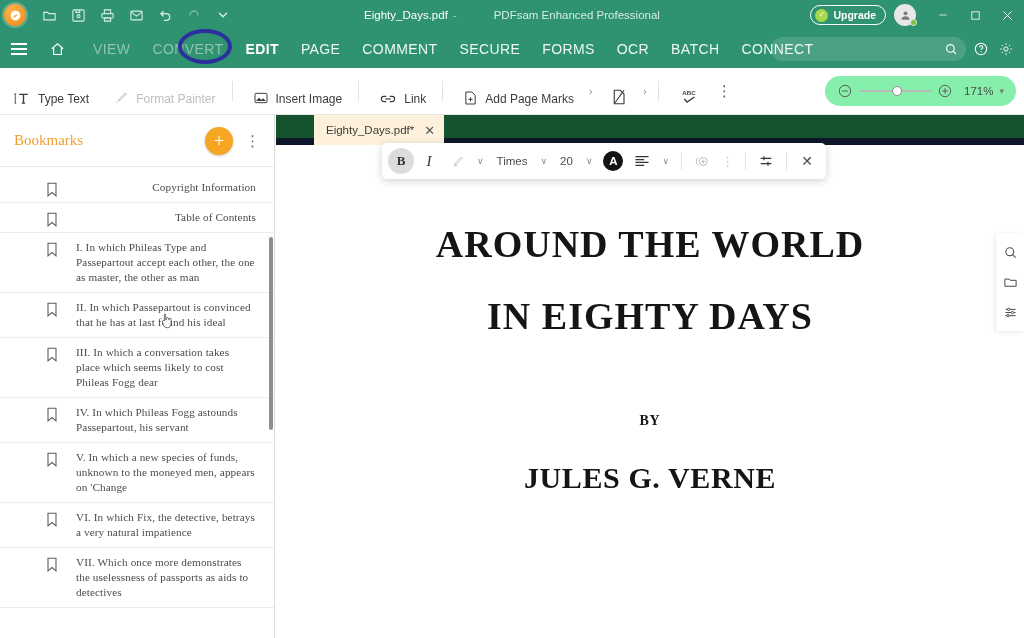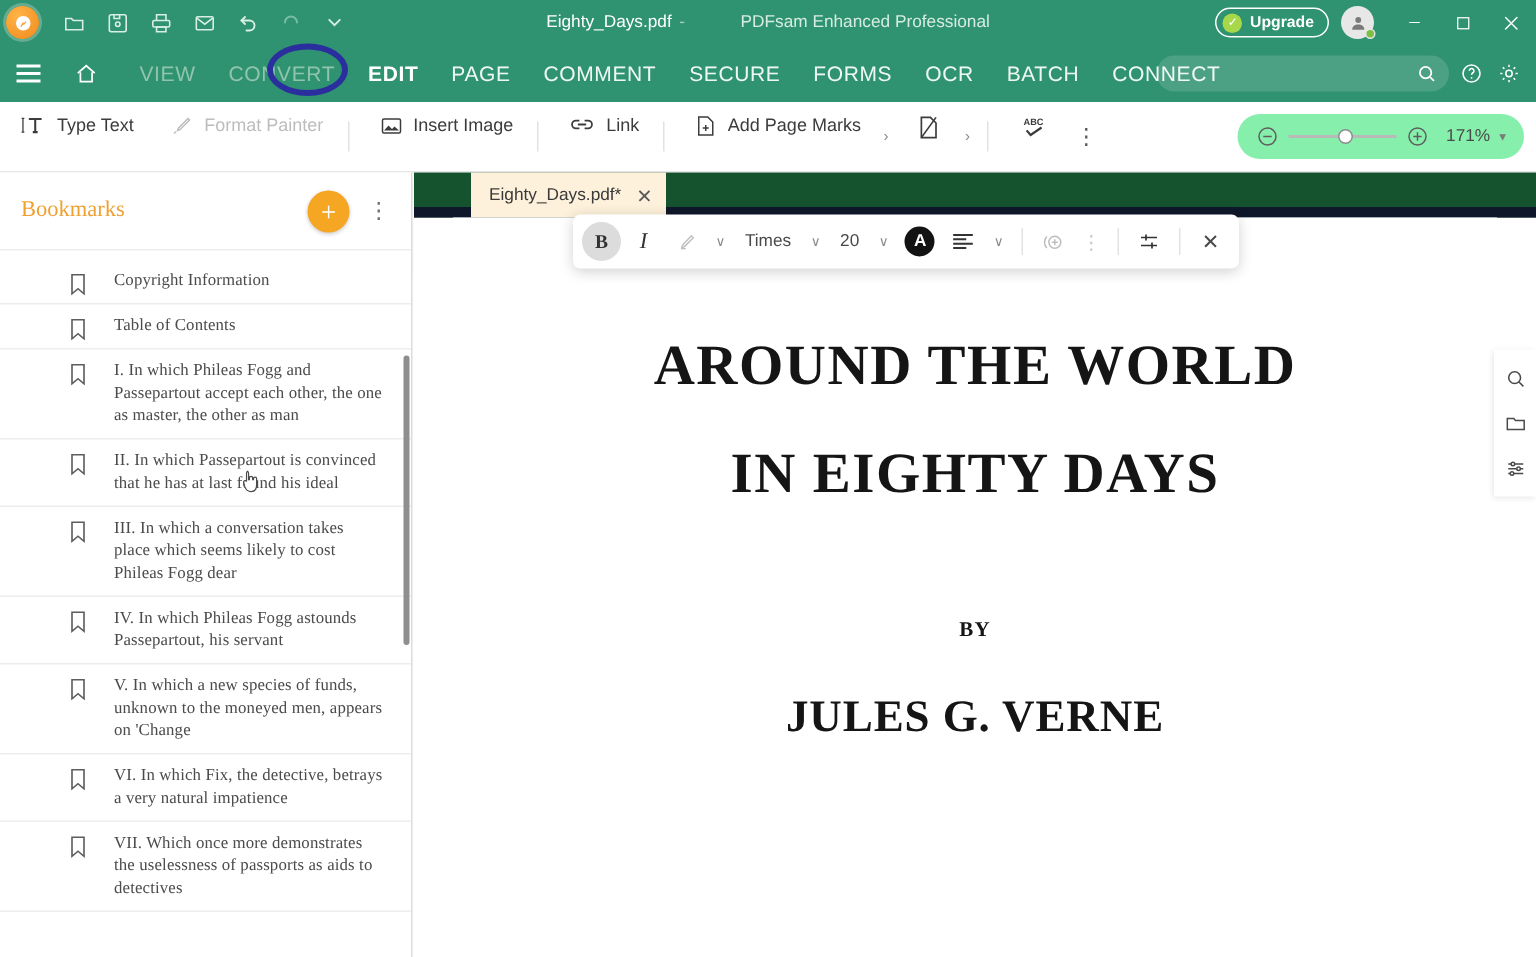--- a/index.html
+++ b/index.html
@@ -106,21 +106,21 @@
   .search-wrap input::placeholder { color: rgba(255,255,255,.6); }
   .hdr-rbtn { position:absolute; top:8px; width:22px; height:22px; display:flex; align-items:center; justify-content:center; color:#ffffff; cursor:pointer; }
 
   
   .toolbar {
     position: absolute; top: 68px; left: 0; width: 1024px; height: 47px;
     background: #ffffff; border-bottom: 1px solid #e6e6e6;
     display: flex; align-items: center;
   }
   .tb-item {
-    display: flex; align-items: flex-start; gap: 7px;
+    display: flex; align-items: flex-end; gap: 7px;
     height: 30px; padding: 0 10px; margin-left: 4px;
     border-radius: 4px; cursor: pointer; color: #3c3c3c;
   }
   .tb-item .lbl { font-size: 12px; white-space: nowrap; }
   .tb-item.disabled { color: #bdbdbd; cursor: default; }
   .tb-sep { width: 1px; height: 20px; background: #e2e2e2; margin: 0 6px; }
   .tb-chev { font-size: 10px; color: #8a8a8a; padding: 0 5px; cursor: pointer; }
   .tb-dots { font-size: 15px; color: #5a5a5a; padding: 0 8px; cursor: pointer; letter-spacing: 0; }
 
   .zoomctl {
@@ -156,21 +156,21 @@
     box-shadow: 0 1px 3px rgba(0,0,0,.22);
   }
   .bm-dots { font-size: 15px; color: #6e6e6e; padding-left: 12px; cursor:pointer; }
   .bm-list {
     position: absolute; top: 52px; left: 0; right: 0; bottom: 0;
     overflow: hidden;
   }
   .bm-inner { position:relative; padding-top: 6px; }
   .bm-item {
     display: flex; gap: 10px; padding: 7px 18px 7px 40px;
-    border-bottom: 1px solid #ededed; cursor: pointer; position: relative;
+    border-bottom: 1px solid #ededed; cursor: pointer; position: relative; justify-content: flex-end;
   }
   .bm-ico {
     position: absolute; left: 46px; top: 9px; color: #5d5d5d;
   }
   .bm-label {
     font-size: 11.2px; color: #4b4b4b; line-height: 15px;
     padding-left: 36px; letter-spacing: .1px;
   }
   .bm-scroll {
     position: absolute; right: 0px; top: 0; width: 6px; height: 100%;
@@ -517,21 +517,21 @@
           <span class="bm-ico"><svg width="12" height="15" viewBox="0 0 14 18" fill="none" stroke="currentColor" stroke-width="1.3">
                 <path d="M2.2 1.4h9.6v15.2L7 12.6l-4.8 4z"></path>
               </svg></span>
           <span class="bm-label">Table of Contents</span>
         </div>
 
         <div class="bm-item">
           <span class="bm-ico"><svg width="12" height="15" viewBox="0 0 14 18" fill="none" stroke="currentColor" stroke-width="1.3">
                 <path d="M2.2 1.4h9.6v15.2L7 12.6l-4.8 4z"></path>
               </svg></span>
-          <span class="bm-label">I. In which Phileas Fogg and Passepartout accept each other, the one as master, the other as man</span>
+          <span class="bm-label">I. In which Phileas Type and Passepartout accept each other, the one as master, the other as man</span>
         </div>
 
         <div class="bm-item">
           <span class="bm-ico"><svg width="12" height="15" viewBox="0 0 14 18" fill="none" stroke="currentColor" stroke-width="1.3">
                 <path d="M2.2 1.4h9.6v15.2L7 12.6l-4.8 4z"></path>
               </svg></span>
           <span class="bm-label">II. In which Passepartout is convinced that he has at last found his ideal</span>
         </div>
 
         <div class="bm-item">

